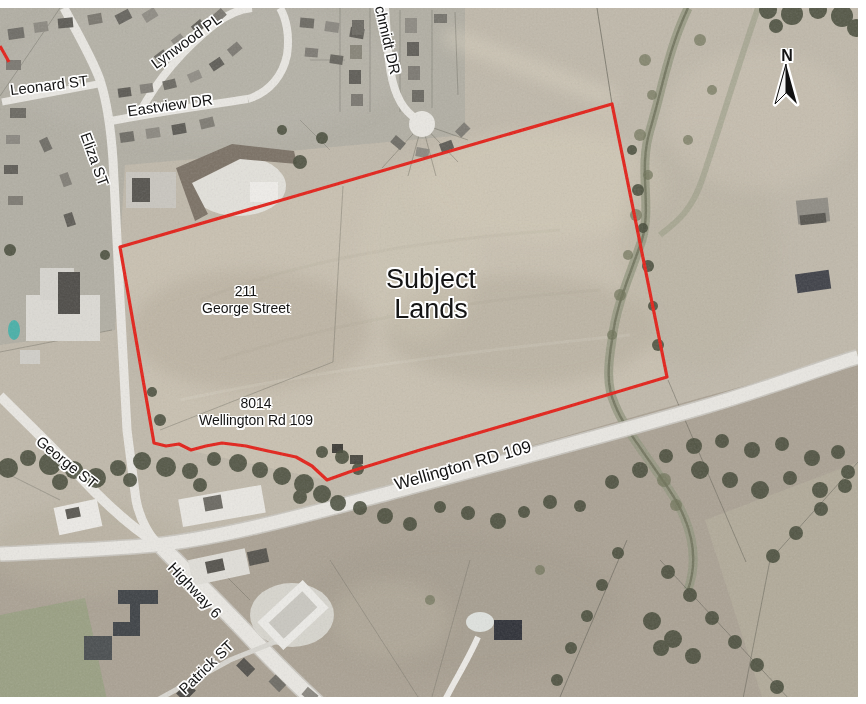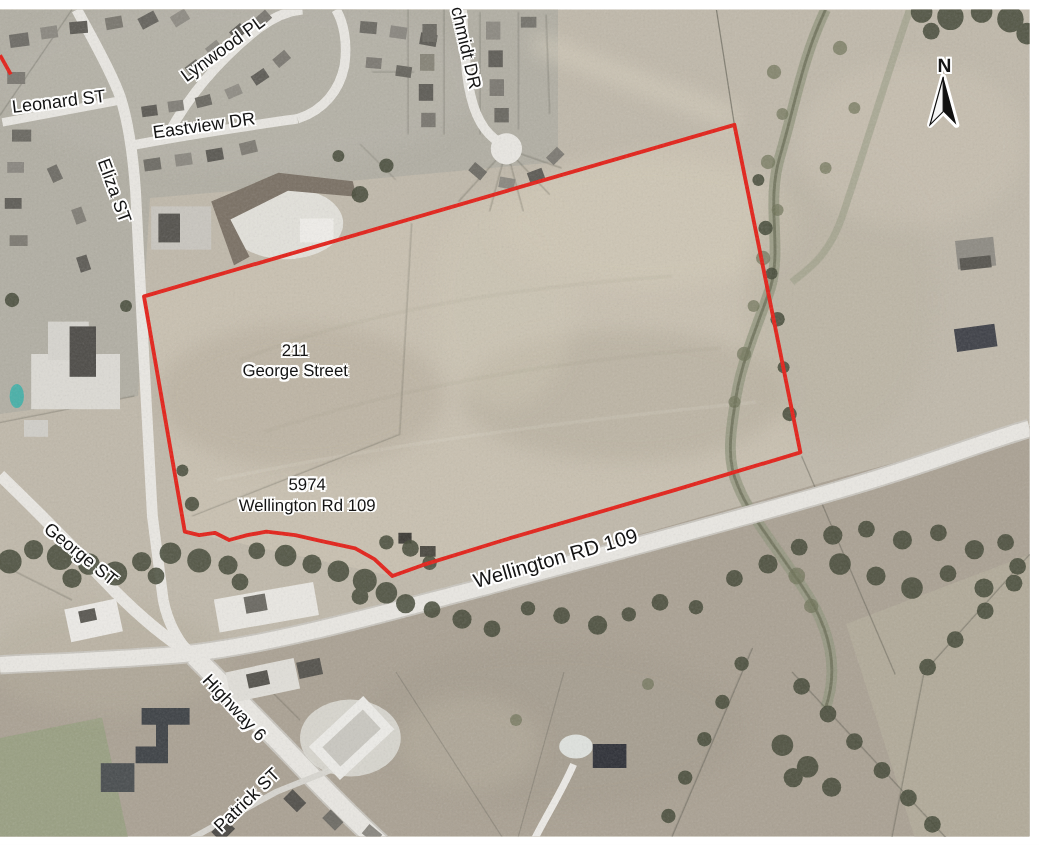--- a/index.html
+++ b/index.html
@@ -347,26 +347,30 @@
 <div class="lbl street" style="left:49px;top:85px;transform:translate(-50%,-50%) rotate(-7deg);">Leonard ST</div>
 <div class="lbl street" style="left:186px;top:41px;transform:translate(-50%,-50%) rotate(-36deg);">Lynwood PL</div>
 <div class="lbl street" style="left:170px;top:105px;transform:translate(-50%,-50%) rotate(-8deg);">Eastview DR</div>
 <div class="lbl street" style="left:95px;top:159px;transform:translate(-50%,-50%) rotate(70deg);">Eliza ST</div>
 <div class="lbl street" style="left:388px;top:40px;transform:translate(-50%,-50%) rotate(77deg);">chmidt DR</div>
 <div class="lbl wl" style="left:463px;top:466px;transform:translate(-50%,-50%) rotate(-16deg);">Wellington RD 109</div>
 <div class="lbl street" style="left:67px;top:462px;transform:translate(-50%,-50%) rotate(39deg);">George ST</div>
 <div class="lbl street" style="left:195px;top:590px;transform:translate(-50%,-50%) rotate(47deg);">Highway 6</div>
 <div class="lbl street" style="left:206px;top:667px;transform:translate(-50%,-50%) rotate(-44deg);">Patrick ST</div>
 
+<div class="lbl big" style="left:431px;top:294px;transform:translate(-50%,-50%);">
+  <span style="display:block;">Subject</span>
+  <span style="display:block;">Lands</span>
+</div>
 
 <div class="lbl parcel" style="left:246px;top:300px;transform:translate(-50%,-50%);">
   <span style="display:block;">211</span>
   <span style="display:block;">George Street</span>
 </div>
 
 <div class="lbl parcel" style="left:256px;top:412px;transform:translate(-50%,-50%);">
-  <span style="display:block;">5974</span>
+  <span style="display:block;">8014</span>
   <span style="display:block;">Wellington Rd 109</span>
 </div>
 
 <div class="lbl north" style="left:787px;top:56px;transform:translate(-50%,-50%);">N</div>
 
 </div>
 
 </body></html>

